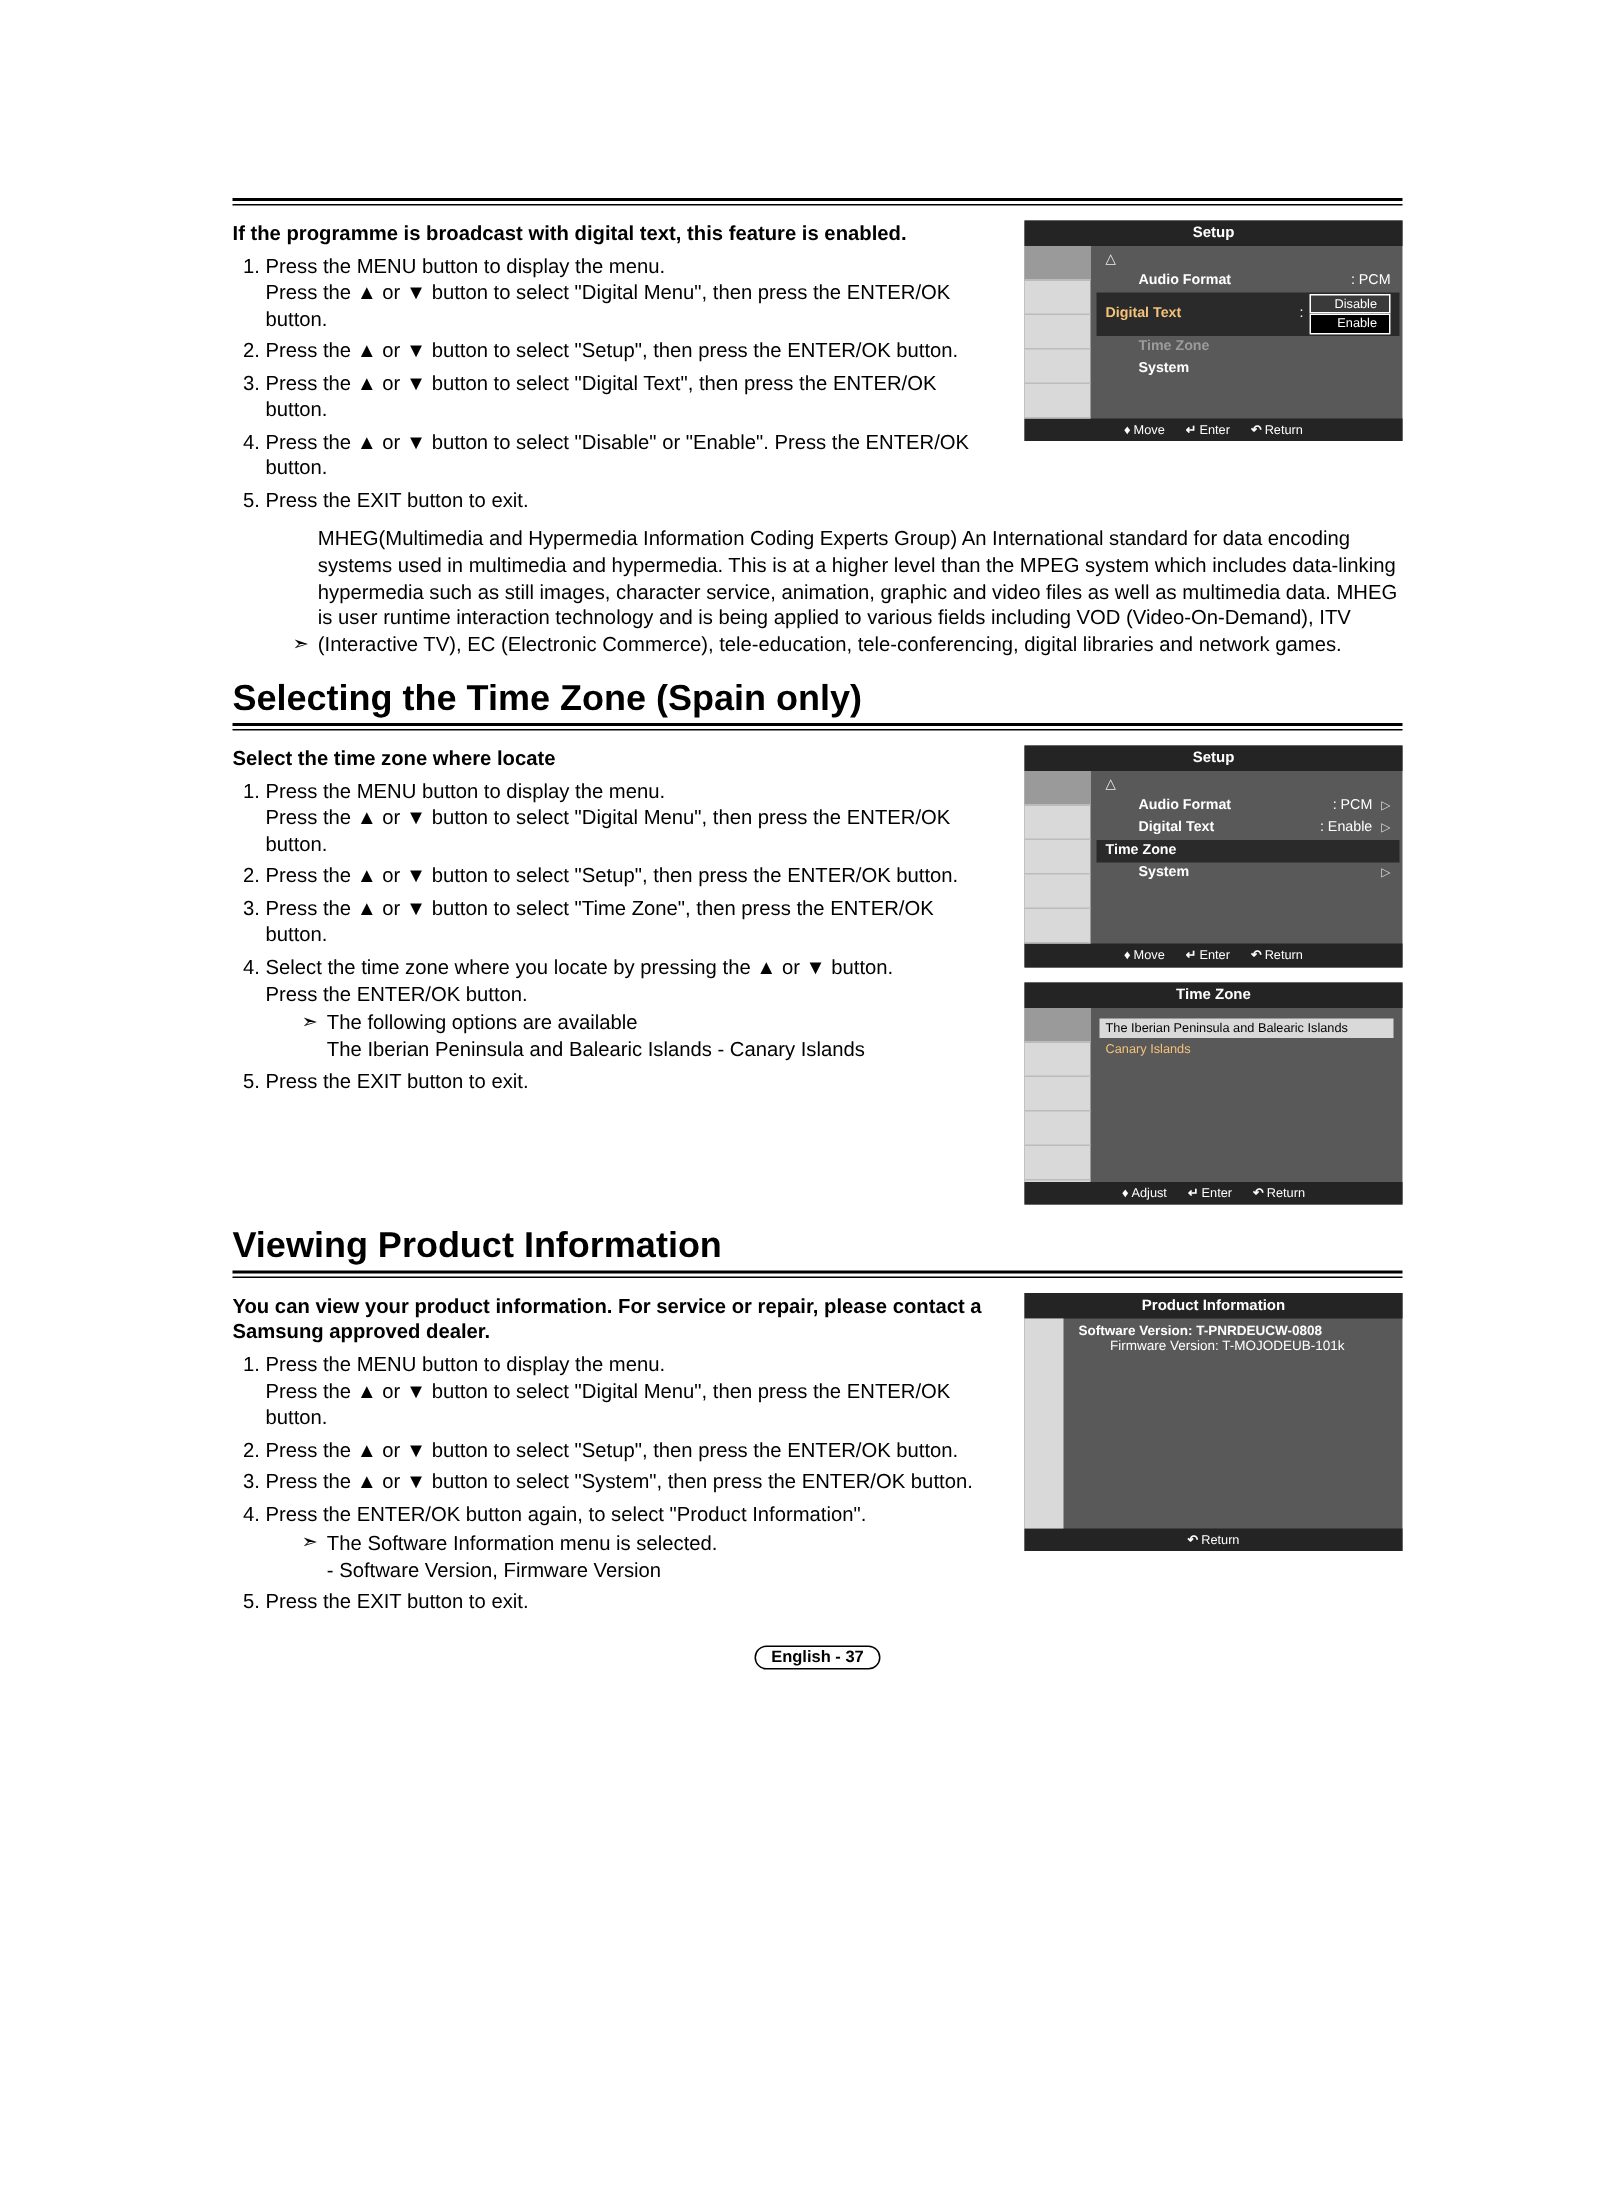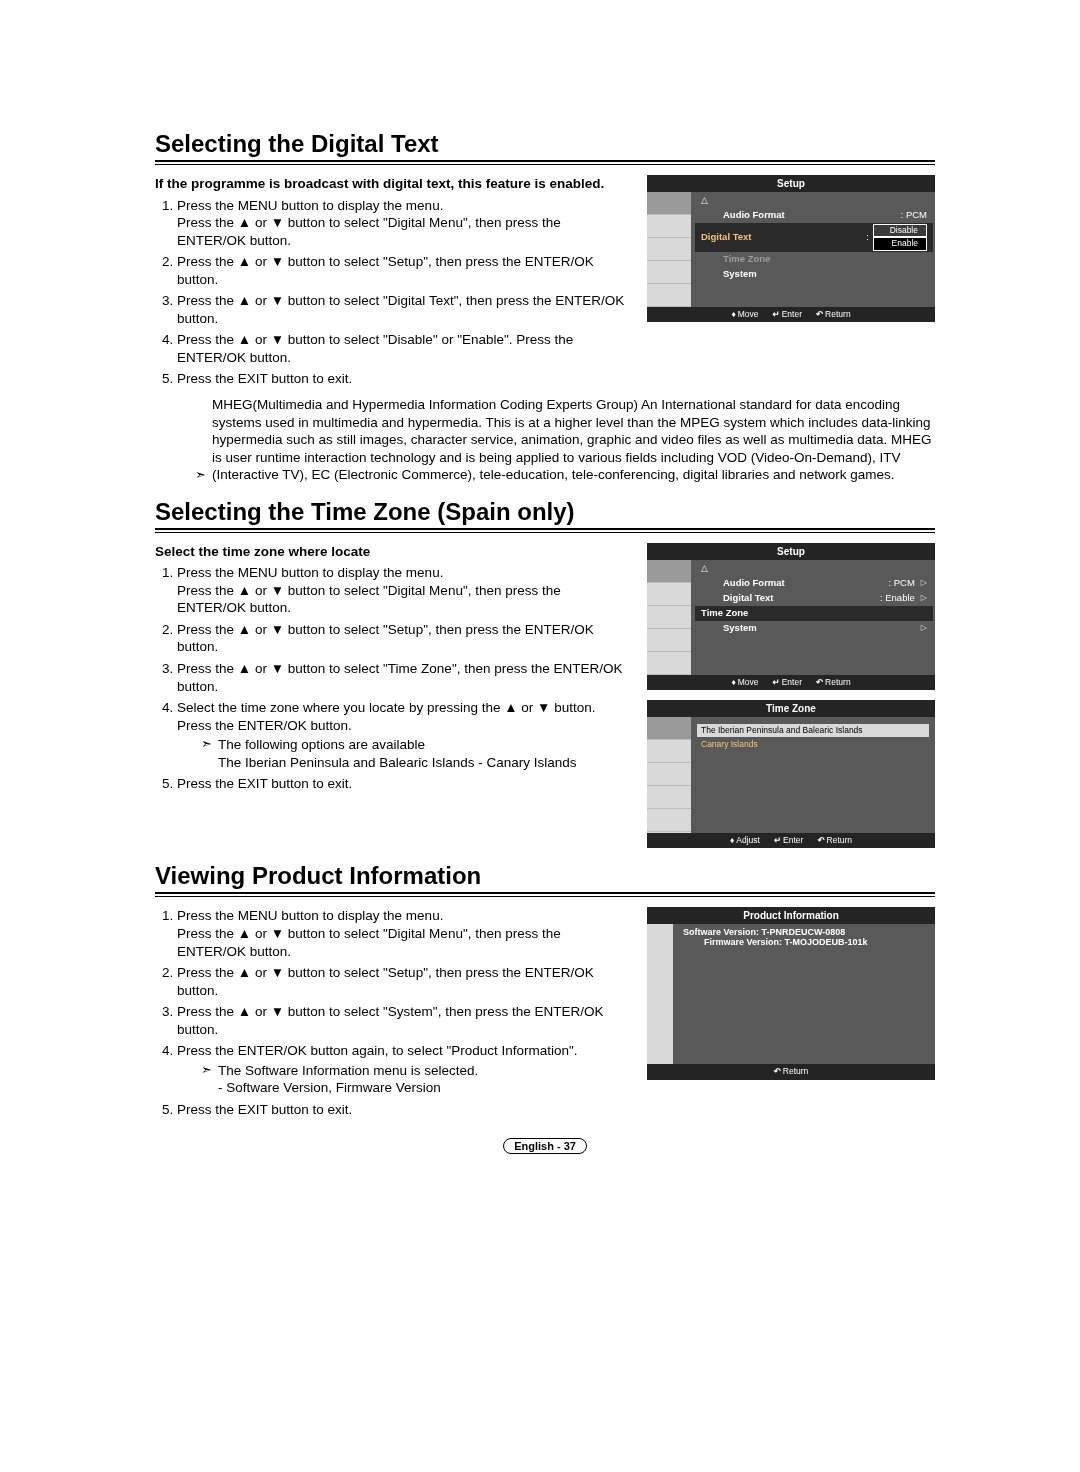--- a/index.html
+++ b/index.html
@@ -36,21 +36,21 @@
   ol.steps > li { margin-bottom: 4px; }
   ol.steps > li b, .intro b { font-weight: 400; }
   .note-row { display:flex; gap:6px; margin: 2px 0 0 24px; }
   .note-row .arrow { font-size:13px; line-height:1.3; }
   .fullnote { display:flex; gap:6px; margin: 4px 0 12px 40px; font-size:13.5px; line-height:1.3;align-items:flex-end;}
   .fullnote .arrow{font-size:13px;}
   .arrow::before{content:"➣";}
 
   
   .tv {
-    width: 288px;
+    width: 252px;
     background: #595959;
     color: #fff;
     font-size: 9.5px;
     position: relative;
     line-height: 1.1;
   }
   .tv .titlebar { background:#242424; text-align:center; font-weight:bold; padding:3px 0; font-size:10px;}
   .tv .body { display:flex; }
   .tv .sidebar { width: 44px; background:#d9d9d9; display:flex; flex-direction:column;}
   .tv .sidebar .ico { height:22px; border-bottom:1px solid #bcbcbc;}
@@ -76,21 +76,20 @@
 
   .pagenum-wrap { text-align:center; margin-top: 6px;}
   .pagenum { display:inline-block; border:1px solid #000; border-radius:10px; padding:1px 10px; font-size:11px; font-weight:bold;}
 </style>
 </head>
 <body>
 
 <div class="page">
 
   <div class="section">
-    <h2 class="section-title">Selecting the Digital Text</h2>
     <div class="section-rule"></div>
     <div class="content-area">
       <div class="text-col">
         <p class="intro">If the programme is broadcast with digital text, this feature is enabled.</p>
         <ol class="steps">
           <li>Press the <b>MENU</b> button to display the menu.<br>Press the ▲ or ▼ button to select "Digital Menu", then press the <b>ENTER/OK</b> button.</li>
           <li>Press the ▲ or ▼ button to select "Setup", then press the <b>ENTER/OK</b> button.</li>
           <li>Press the ▲ or ▼ button to select "Digital Text", then press the <b>ENTER/OK</b> button.</li>
           <li>Press the ▲ or ▼ button to select "Disable" or "Enable". Press the <b>ENTER/OK</b> button.</li>
           <li>Press the <b>EXIT</b> button to exit.</li>
@@ -240,20 +239,21 @@
         </div>
       </div>
     </div>
   </div>
 
   <div class="section">
     <h2 class="section-title">Viewing Product Information</h2>
     <div class="section-rule"></div>
     <div class="content-area">
       <div class="text-col">
+        <p class="intro">You can view your product information. For service or repair, please contact a Samsung approved dealer.</p>
         <ol class="steps">
           <li>Press the <b>MENU</b> button to display the menu.<br>Press the ▲ or ▼ button to select "Digital Menu", then press the <b>ENTER/OK</b> button.</li>
           <li>Press the ▲ or ▼ button to select "Setup", then press the <b>ENTER/OK</b> button.</li>
           <li>Press the ▲ or ▼ button to select "System", then press the <b>ENTER/OK</b> button.</li>
           <li>Press the <b>ENTER/OK</b> button again, to select "Product Information".
             <div class="note-row">
               <span class="arrow"></span>
               <span>
                 <span>The Software Information menu is selected.</span><br>
                 <span>- Software Version, Firmware Version</span>
@@ -263,21 +263,21 @@
           <li>Press the <b>EXIT</b> button to exit.</li>
         </ol>
       </div>
       <div class="shot-col">
         <div class="tv">
           <div class="titlebar">Product Information</div>
           <div class="body">
             <div style="width:26px;background:#d9d9d9;"></div>
             <div class="single-main">
               <div style="font-weight:bold;">Software Version: T-PNRDEUCW-0808</div>
-              <div style="font-weight:bold;padding-left:21px;">Firmware Version: T-MOJODEUB-101k</div>
+              <div style="font-weight:normal;padding-left:21px;">Firmware Version: T-MOJODEUB-101k</div>
             </div>
           </div>
           <div class="footer" style="justify-content:center;">
             <span><b>↶</b><span>Return</span></span>
           </div>
         </div>
       </div>
     </div>
   </div>
 

